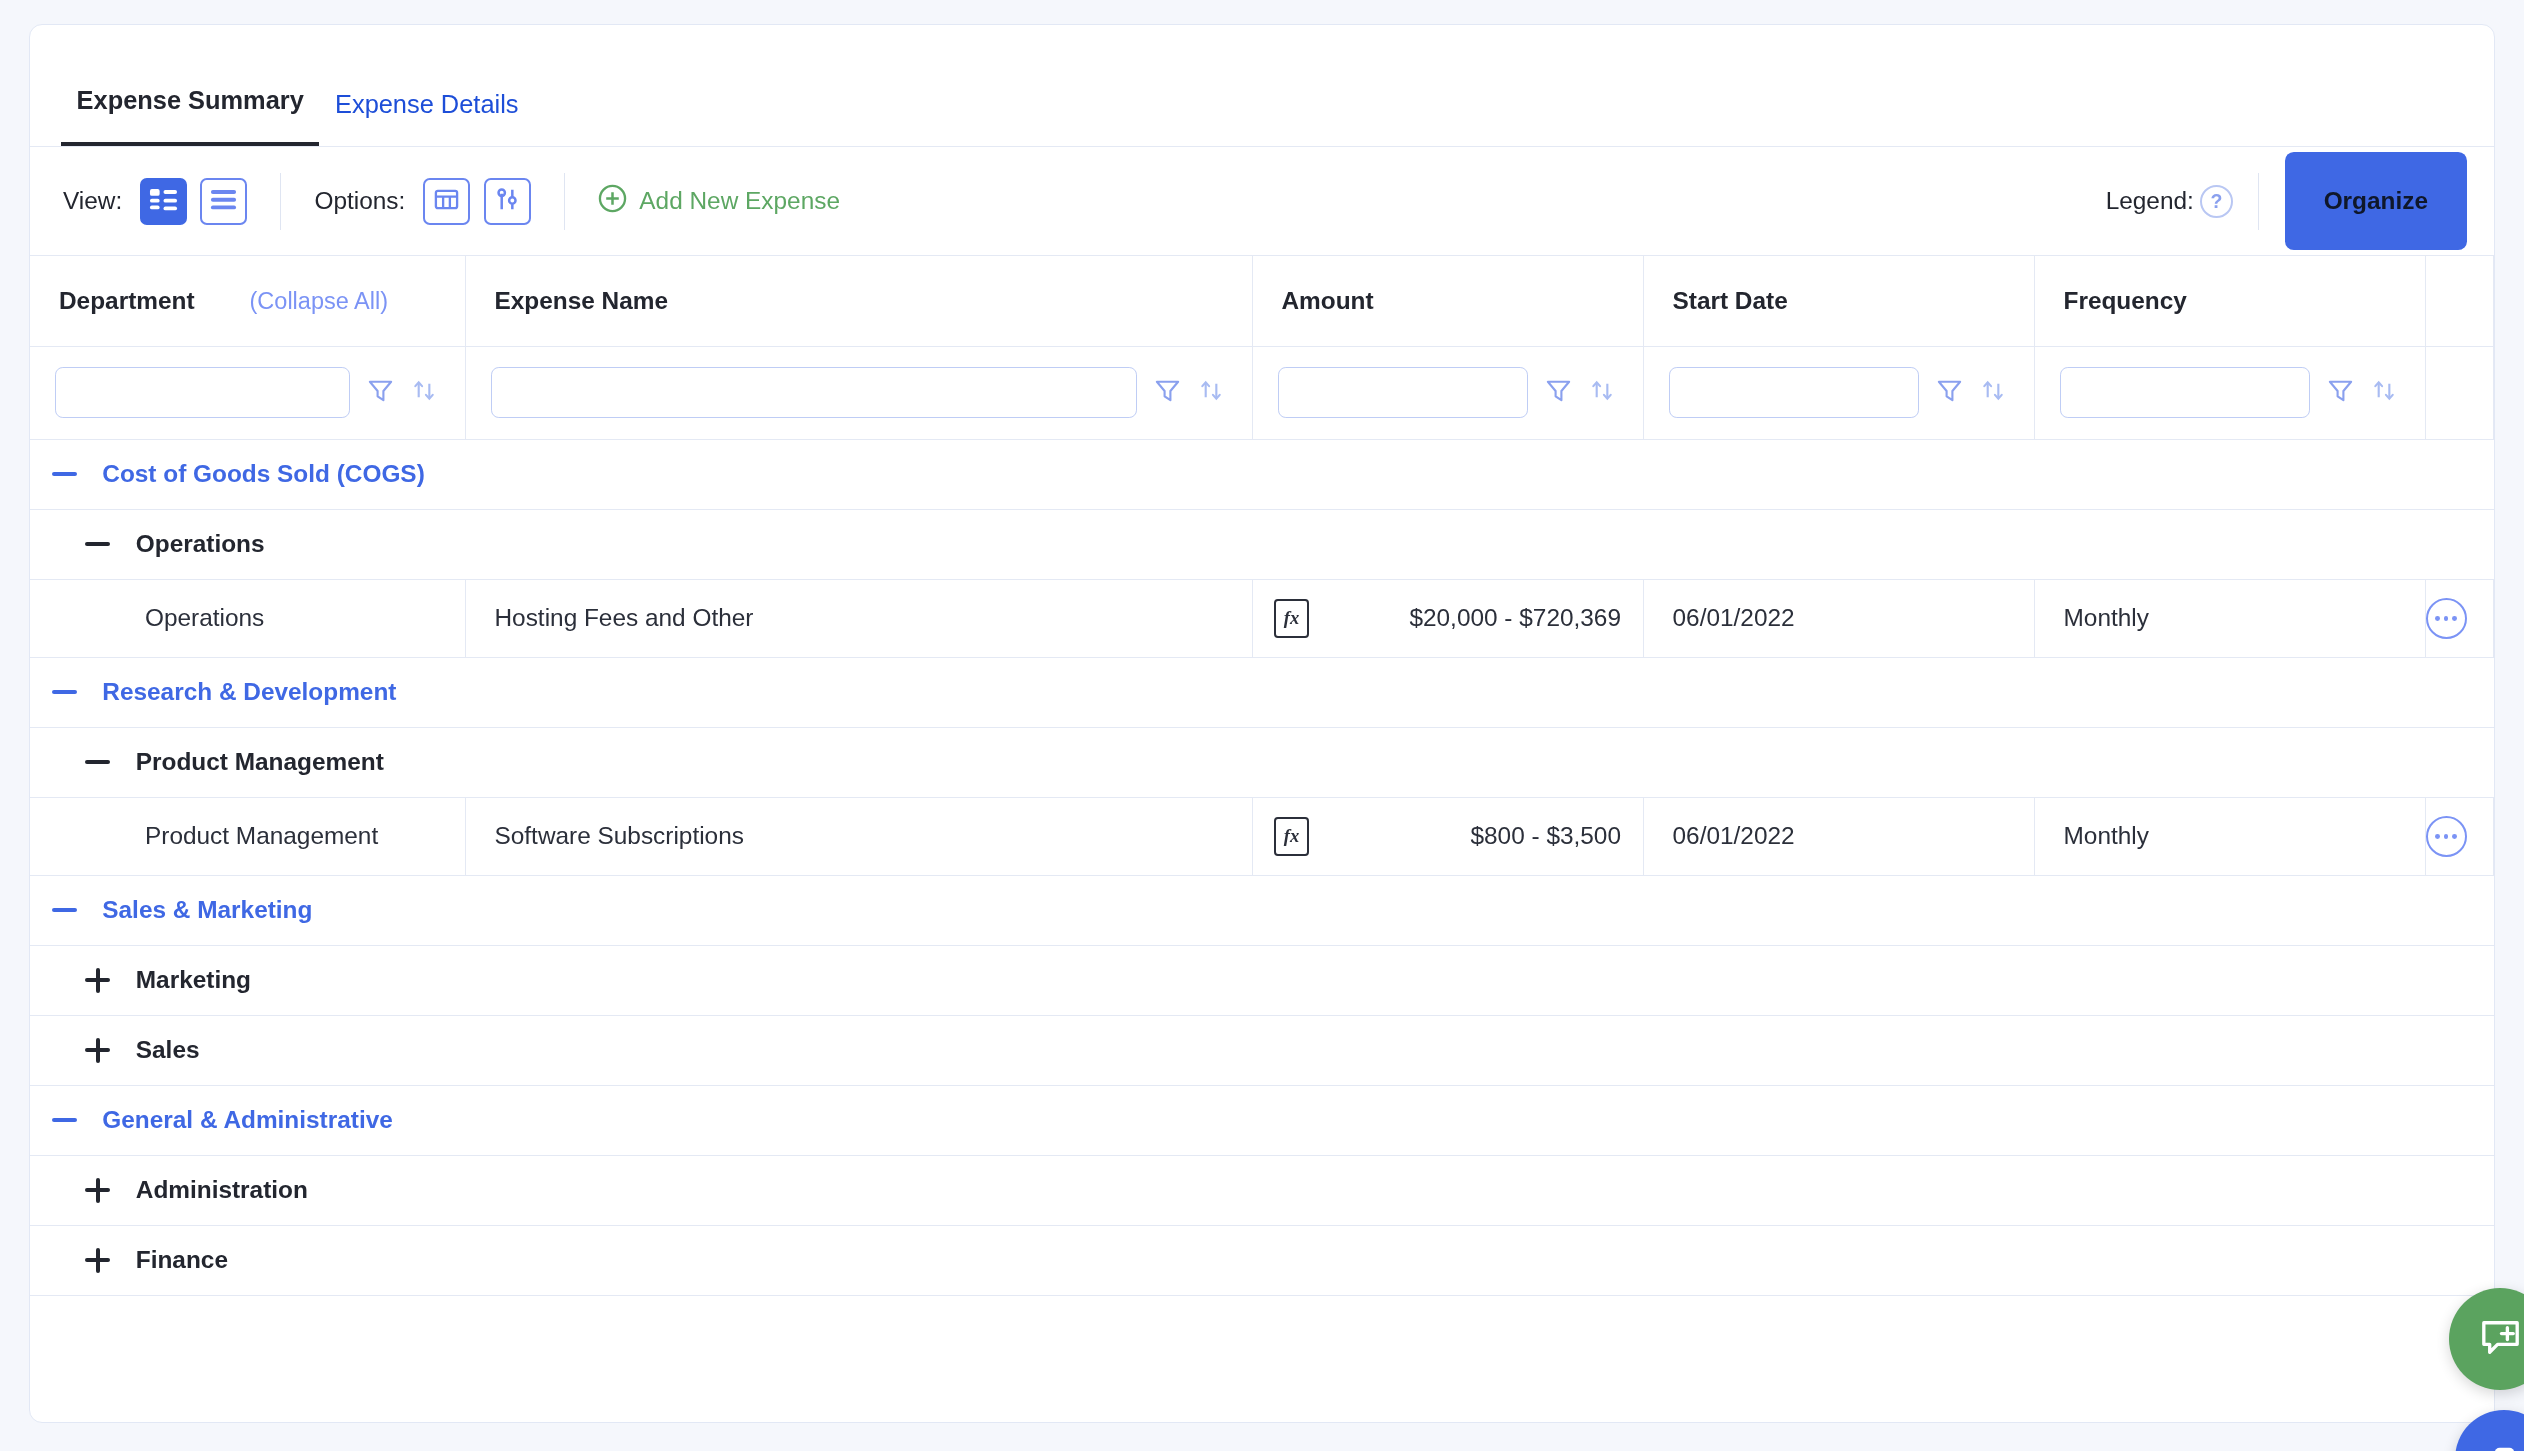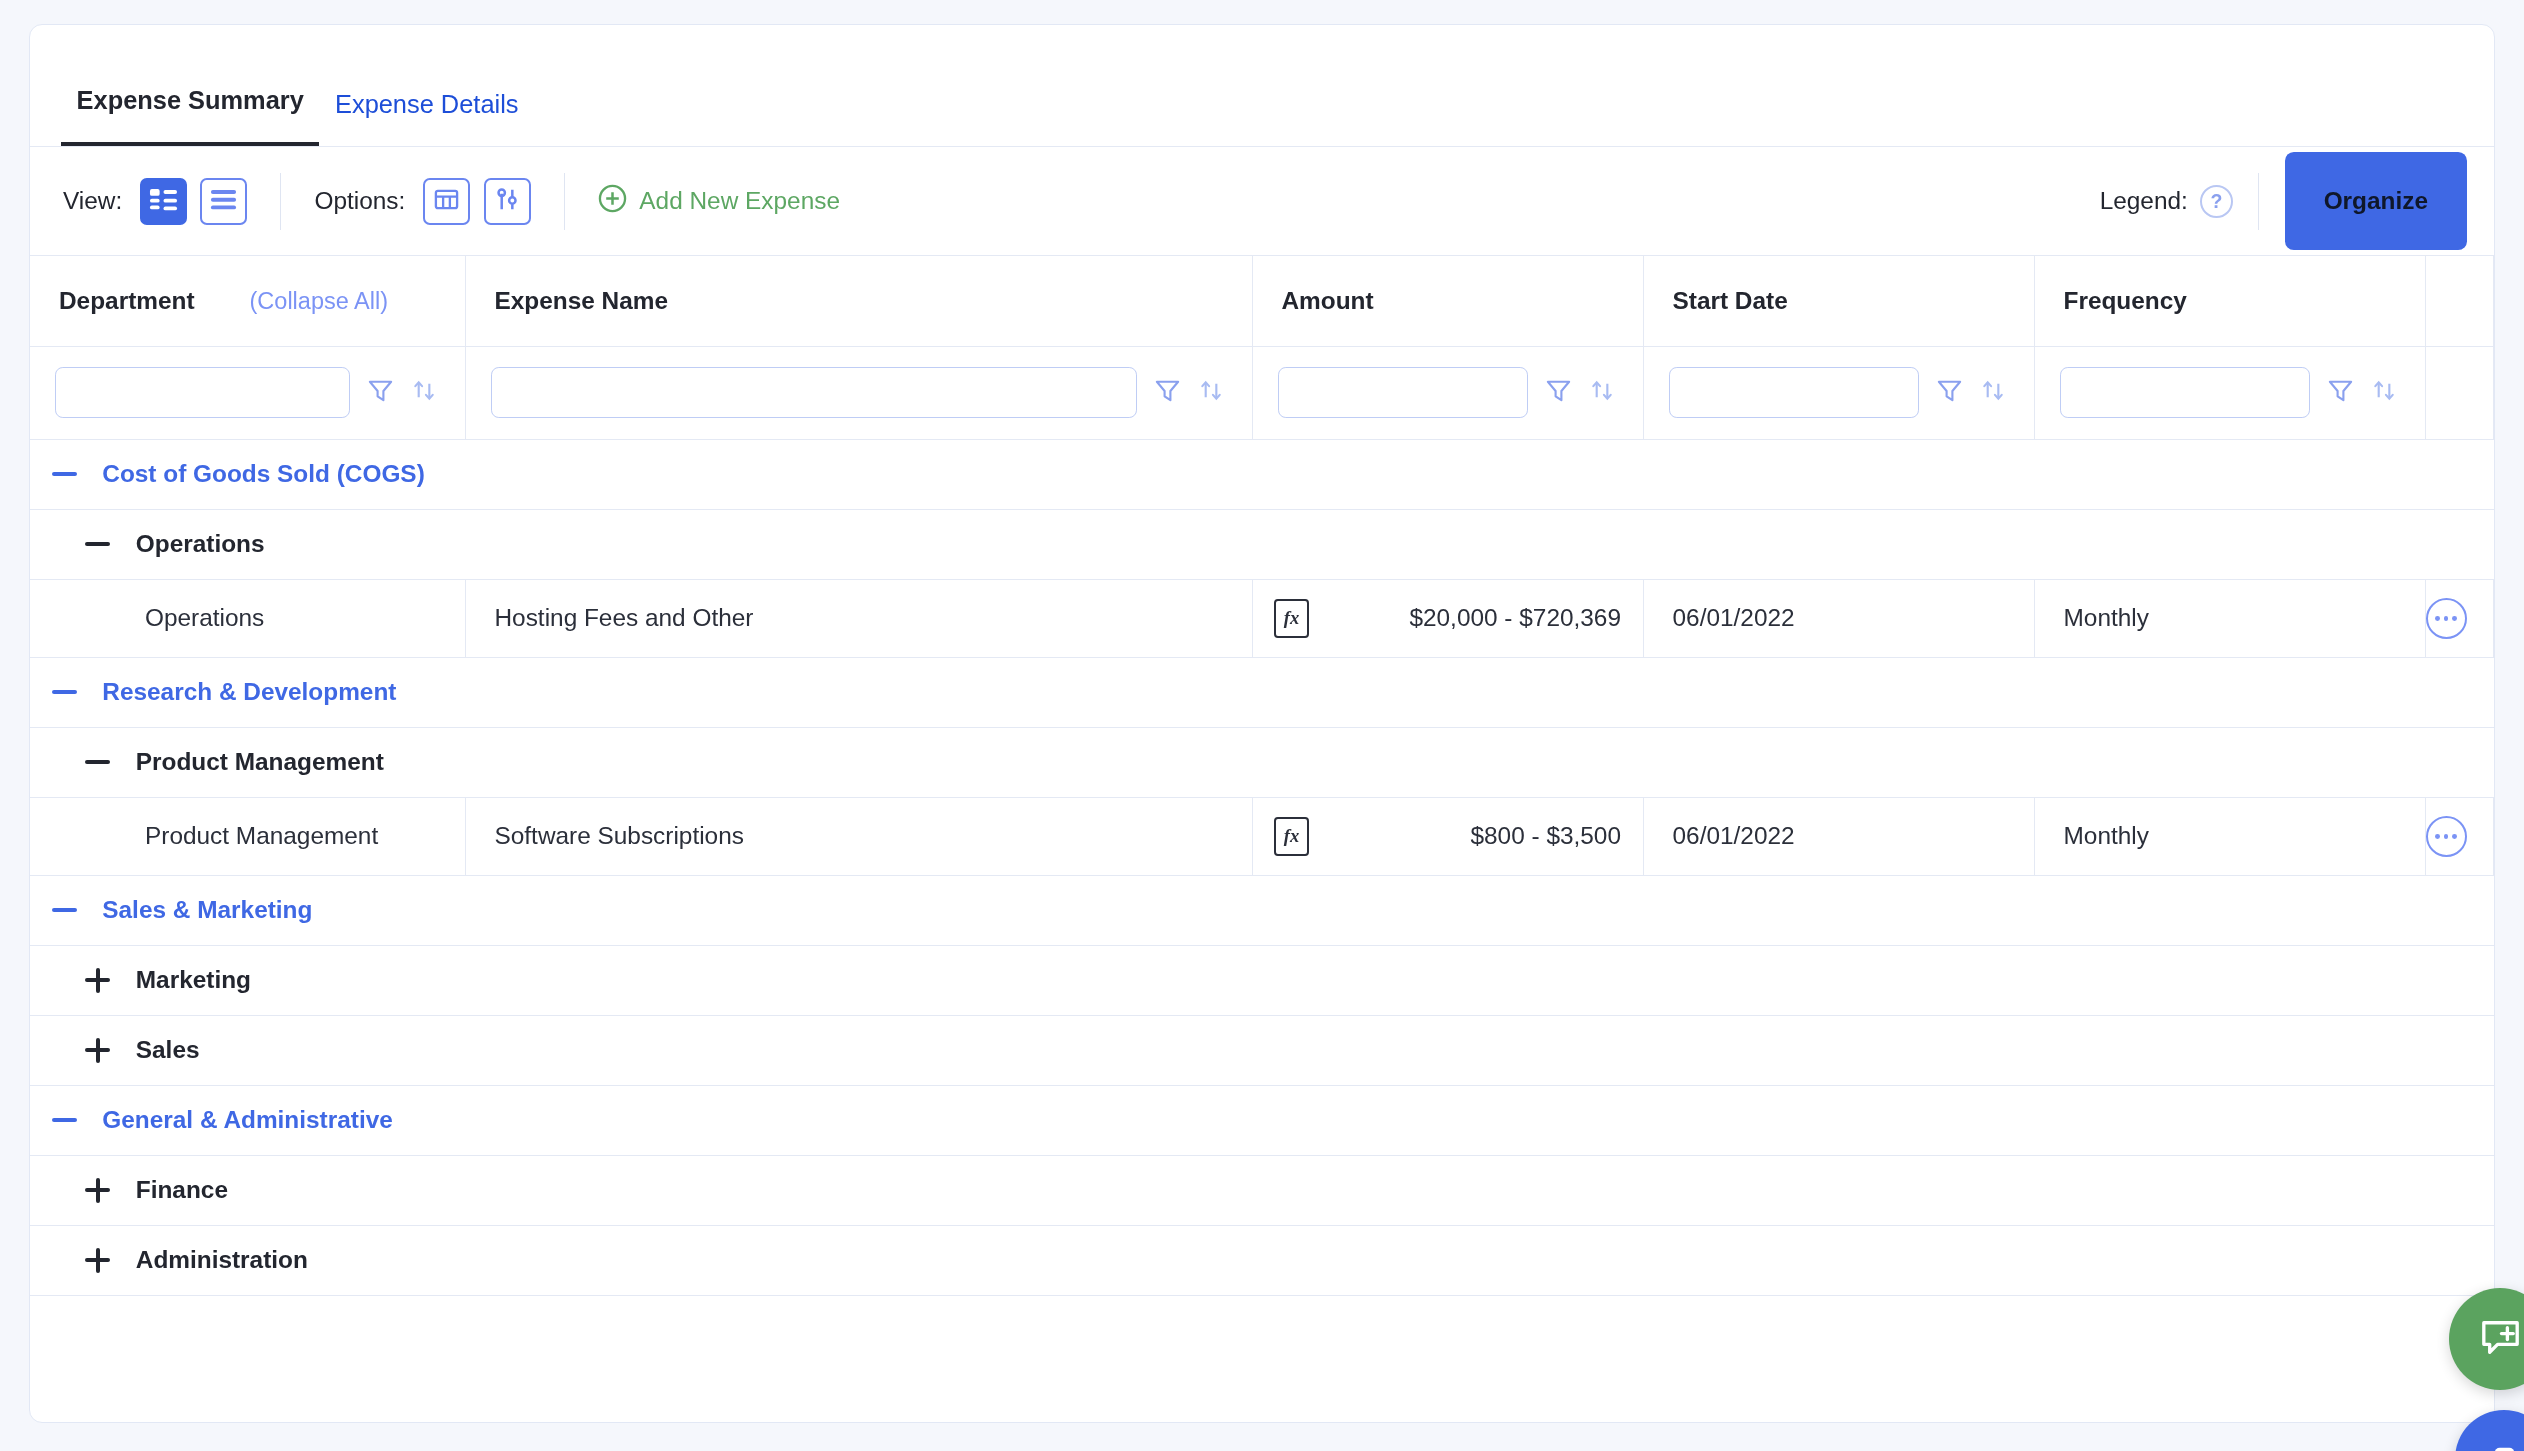--- a/index.html
+++ b/index.html
@@ -72,21 +72,21 @@
     background: #dfe5f2;
     margin: 0 33px;
     flex: none;
   }
   .add-link {
     display: flex; align-items: center; gap: 12.7px;
     color: #5da763; font-size: 24.4px; cursor: pointer;
     white-space: nowrap;
   }
   .spacer { flex: 1 1 auto; }
-  .legend-wrap { display: flex; align-items: center; gap: 12px; }
+  .legend-wrap { display: flex; align-items: center; gap: 6px; }
   .qmark {
     width: 33px; height: 33px; border-radius: 50%;
     border: 2px solid #b9c7f3; color: #8aa0ee;
     font-size: 19.5px; display: flex; align-items: center;
     justify-content: center; cursor: pointer; font-weight: bold;
   }
   .organize-btn {
     background: #3f68e4; color: #0f172a;
     font-size: 24.4px; font-weight: bold;
     border: none; border-radius: 8.8px;
@@ -534,29 +534,29 @@
           <div class="g1-inner">
             <span class="toggle tg-blue"></span>
             <span class="g1-text">General &amp; Administrative</span>
           </div>
         </td>
       </tr>
       <tr class="group-l2">
         <td colspan="6">
           <div class="g2-inner">
             <span class="toggle plus tg-dark"></span>
-            <span class="g2-text">Finance</span>
+            <span class="g2-text">Administration</span>
           </div>
         </td>
       </tr>
       <tr class="group-l2">
         <td colspan="6">
           <div class="g2-inner">
             <span class="toggle plus tg-dark"></span>
-            <span class="g2-text">Administration</span>
+            <span class="g2-text">Finance</span>
           </div>
         </td>
       </tr>
 
     </tbody>
   </table>
 </div>
 
 <div class="fab-chat">
   <span>

